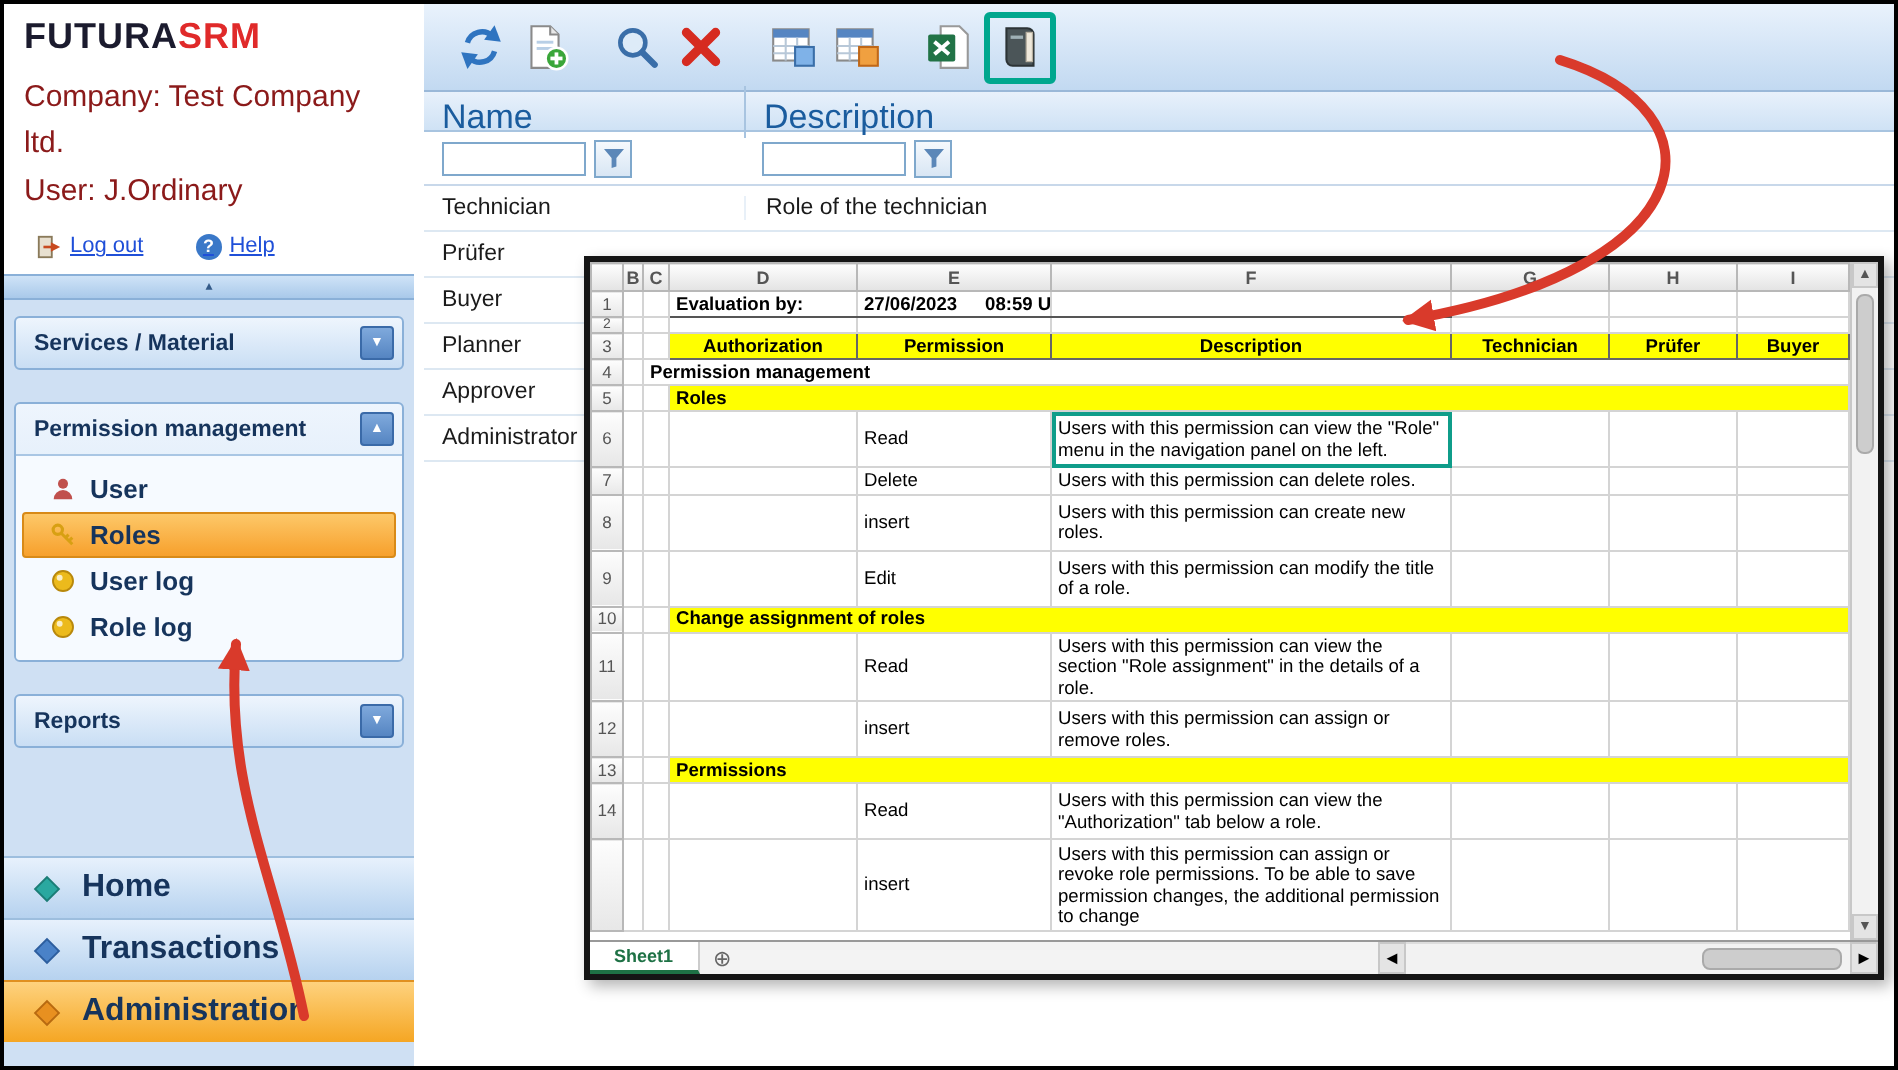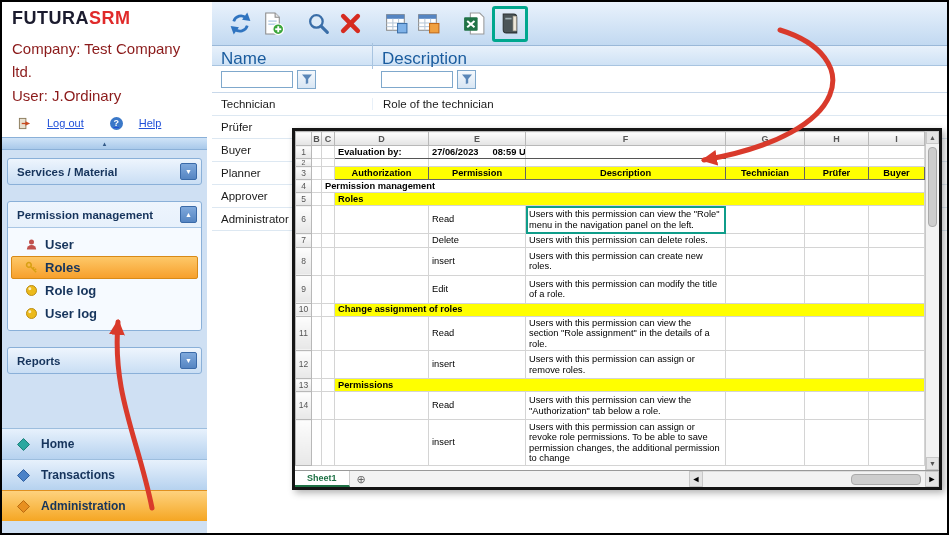--- a/index.html
+++ b/index.html
@@ -6,33 +6,33 @@
   body { background:#fff; font-family:"Liberation Sans", sans-serif; }
   .app { position:relative; width:949px; height:535px; border:2px solid #000; background:#fff; overflow:hidden; }
 
   
   .sidebar { position:absolute; left:0; top:0; width:205px; height:100%; display:flex; flex-direction:column; background:#cfe0f3; }
   .side-top { height:136px; background:#fff; border-bottom:1px solid #8ab0d8; padding:6px 10px; }
   .brand { font-size:18px; font-weight:bold; letter-spacing:.5px; }
   .b1 { color:#1b1b2e;margin-top:11px; } .b2 { color:#e02a2a; }
   .cinfo { margin-top:8px; font-size:15px; font-weight:normal; color:#8b1a1a; line-height:1.55; }
   .linkrow { margin-top:10px; display:flex; gap:26px; padding-left:6px; }
-  .slink { display:flex; align-items:center; gap:16px; font-size:11px; color:#1f4fd8; text-decoration:underline; cursor:pointer; }
+  .slink { display:flex; align-items:center; gap:4px; font-size:11px; color:#1f4fd8; text-decoration:underline; cursor:pointer; }
   .help-ic { display:inline-flex; width:13px; height:13px; border-radius:50%; background:#3a78c8; color:#fff; font-size:9px; font-weight:bold; align-items:center; justify-content:center; text-decoration:none; }
   .collapse-strip { height:12px; background:linear-gradient(#cfe3f7,#a9c9ea); border-bottom:1px solid #8ab0d8; text-align:center; font-size:7px; color:#335a88; line-height:11px; }
   .panel-area { flex:1; padding:8px 5px; }
   .panel { border:1px solid #8ab0d8; border-radius:3px; background:linear-gradient(#eef5fd,#c9def4); margin-bottom:16px; overflow:hidden; }
   .panel-h { display:flex; justify-content:space-between; align-items:center; padding:4px 4px 4px 9px; font-size:11.5px; font-weight:bold; color:#16345c; cursor:pointer; }
   .panel-h .two { line-height:1.5; }
   .dd-btn { width:17px; height:17px; flex:0 0 17px; background:linear-gradient(#7fa9dc,#5585c2); border:1px solid #3a6aa8; border-radius:2px; color:#fff; font-size:7px; display:flex; align-items:center; justify-content:center; cursor:pointer; }
   .panel-body { background:#f6faff; border-top:1px solid #a9c6e4; padding:5px 3px; }
   .pitem { display:flex; align-items:center; gap:7px; padding:3px 6px 3px 13px; font-size:13px; font-weight:bold; color:#16345c; cursor:pointer; border:1px solid transparent; border-radius:2px; }
   .pitem.hl { background:linear-gradient(#fdc869,#f7a02c); border-color:#d88a18; }
   .nav-bottom { }
-  .nav-item { height:31px; display:flex; align-items:center; gap:10px; padding-left:14px; font-size:12px; font-weight:bold; color:#16345c; background:linear-gradient(#e7f1fc,#b6d2ef); border-top:1px solid #9dbede; cursor:pointer; }
+  .nav-item { height:31px; display:flex; align-items:center; gap:10px; padding-left:14px; font-size:16px; font-weight:bold; color:#16345c; background:linear-gradient(#e7f1fc,#b6d2ef); border-top:1px solid #9dbede; cursor:pointer; }
   .nav-item.hl { background:linear-gradient(#fed27e,#f5a623); border-top:1px solid #e09020; }
   .side-foot { height:12px; background:#cfe0f3; }
 
   
   .main { position:absolute; left:210px; top:0; right:0; bottom:0; background:#fff; }
   .toolbar { height:44px; background:linear-gradient(#e9f2fc,#c2d9f1); border-bottom:1px solid #9ab8d8; display:flex; align-items:center; padding-left:12px; }
   .tbtn { width:32px; height:32px; display:flex; align-items:center; justify-content:center; cursor:pointer; }
   .gap { margin-left:14px; }
   .hl-box { border:3px solid #00a78e; border-radius:3px; padding:1px; display:flex; margin-left:2px; }
   .ghead { height:20px; display:flex; background:linear-gradient(#e8f1fb,#cfe2f5); border-bottom:1px solid #a8c4e0; font-size:17px; color:#1a5c9e;align-items:center; }
@@ -140,28 +140,28 @@
                 <circle cx="4.2" cy="4.2" r="2.5" fill="none" stroke="#d8a013" stroke-width="1.7"></circle>
                 <path d="M6.2 6.2 L12 12 M10.2 10.2 l1.8-1.8 M8.4 8.4 l1.6-1.6" stroke="#d8a013" stroke-width="1.6" fill="none"></path>
               </svg>
             <span>Roles</span>
           </div>
           <div class="pitem">
             <svg viewBox="0 0 14 14" width="13" height="13">
                 <circle cx="7" cy="7" r="5.4" fill="#ecba1c" stroke="#b8880c"></circle>
                 <circle cx="5.2" cy="5.2" r="1.6" fill="#fff" opacity="0.75"></circle>
               </svg>
-            <span>Role log</span>
+            <span>User log</span>
           </div>
           <div class="pitem">
             <svg viewBox="0 0 14 14" width="13" height="13">
                 <circle cx="7" cy="7" r="5.4" fill="#ecba1c" stroke="#b8880c"></circle>
                 <circle cx="5.2" cy="5.2" r="1.6" fill="#fff" opacity="0.75"></circle>
               </svg>
-            <span>User log</span>
+            <span>Role log</span>
           </div>
         </div>
       </div>
 
       <div class="panel">
         <div class="panel-h">
           <span>Reports</span>
           <span class="dd-btn">▼</span>
         </div>
       </div>

